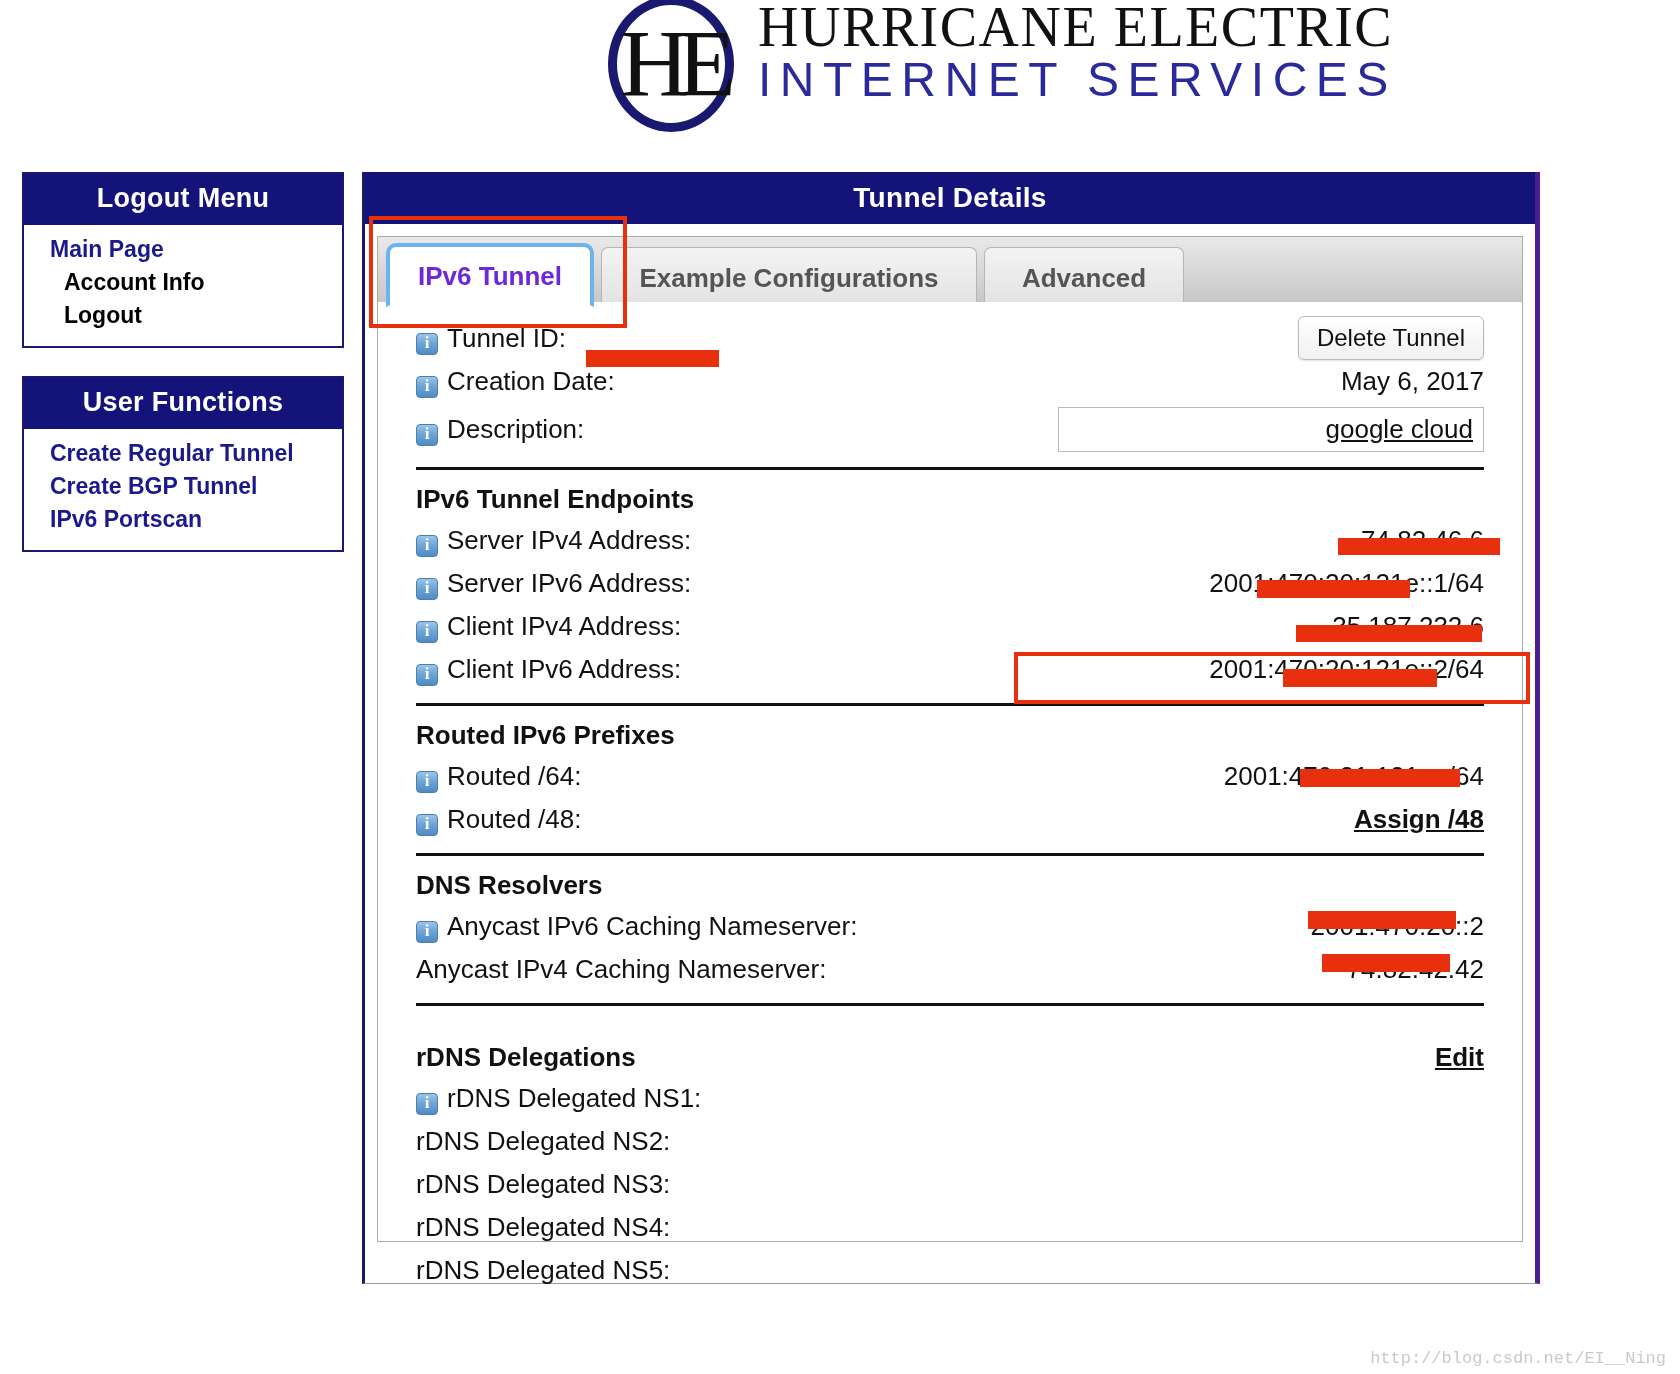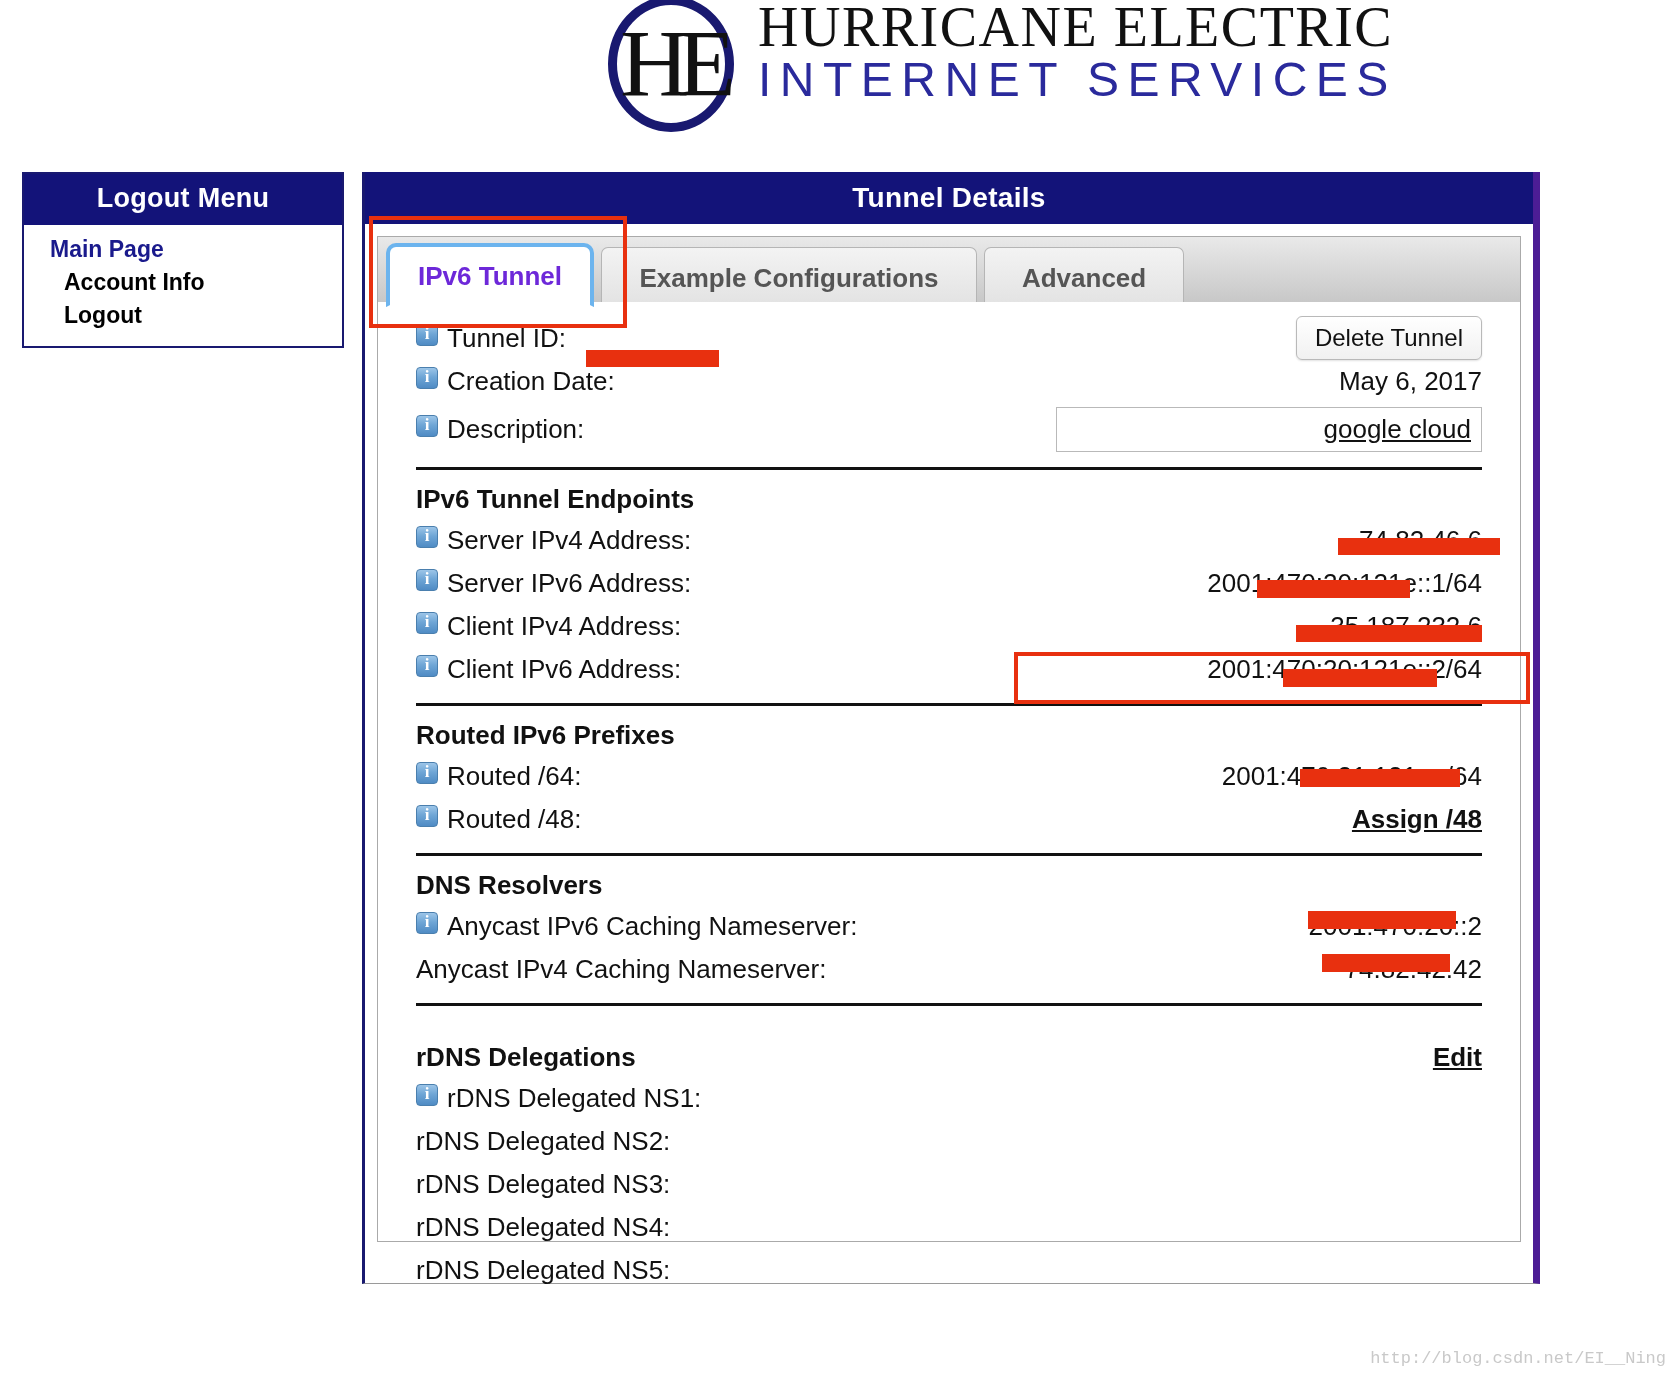--- a/index.html
+++ b/index.html
@@ -120,21 +120,21 @@
   }
 
   
   .main {
     position: absolute;
     left: 362px;
     top: 172px;
     width: 1178px;
     height: 1112px;
     border-left: 3px solid #191970;
-    border-right: 7px solid #4c1d95;
+    border-right: 5px solid #4c1d95;
     border-bottom: 1px solid #9a9a9a;
     box-sizing: border-box;
     background: #fff;
   }
   .main-title {
     background: #131379;
     color: #fff;
     font-size: 28px;
     font-weight: bold;
     text-align: center;
@@ -197,21 +197,21 @@
     display: flex;
     align-items: center;
     min-height: 43px;
     position: relative;
   }
   .row .label {
     font-size: 26px;
     color: #111;
     white-space: nowrap;
     display: flex;
-    align-items: flex-start;
+    align-items: flex-end;
   }
   .row .value {
     margin-left: auto;
     font-size: 26px;
     color: #111;
     text-align: right;
     white-space: nowrap;
     position: relative;
   }
 
@@ -337,20 +337,28 @@
 
   <div class="panel">
     <div class="panel-title">Logout Menu</div>
     <div class="panel-body">
       <a class="nav-link" href="#">Main Page</a>
       <a class="nav-link dark" href="#">Account Info</a>
       <a class="nav-link dark" href="#">Logout</a>
     </div>
   </div>
 
+  <div class="panel">
+    <div class="panel-title">User Functions</div>
+    <div class="panel-body">
+      <a class="nav-link" href="#">Create Regular Tunnel</a>
+      <a class="nav-link" href="#">Create BGP Tunnel</a>
+      <a class="nav-link" href="#">IPv6 Portscan</a>
+    </div>
+  </div>
 
 </div>
 
 <div class="main">
 
   <div class="main-title">Tunnel Details</div>
 
   <div class="tabbar-outer">
     <div class="tab active">IPv6 Tunnel</div>
     <div class="tab">Example Configurations</div>

